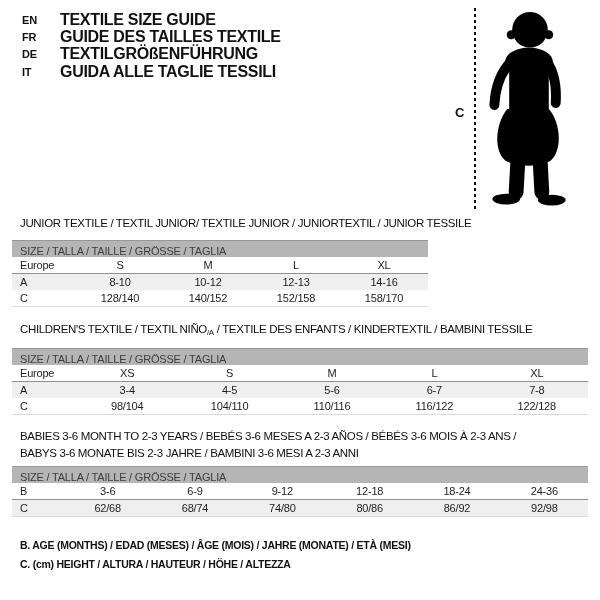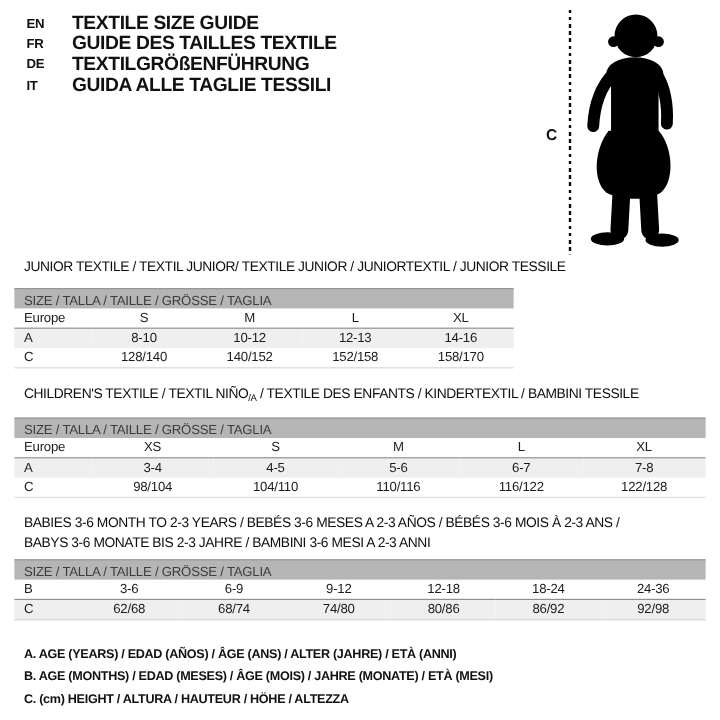--- a/index.html
+++ b/index.html
@@ -198,18 +198,17 @@
         <td>74/80</td>
         <td>80/86</td>
         <td>86/92</td>
         <td>92/98</td>
       </tr>
     </tbody>
       </table>
   </div>
 
   <div class="footnotes">
-    <div class="footnote">A. AGE (YEARS) / EDAD (AÑOS) / ÂGE (ANS) / ALTER (JAHRE) / ETÀ (ANNI)</div>
     <div class="footnote">B. AGE (MONTHS) / EDAD (MESES) / ÂGE (MOIS) / JAHRE (MONATE) / ETÀ (MESI)</div>
     <div class="footnote">C. (cm) HEIGHT / ALTURA / HAUTEUR / HÖHE / ALTEZZA</div>
   </div>
 
 </div>
 
 </body></html>

